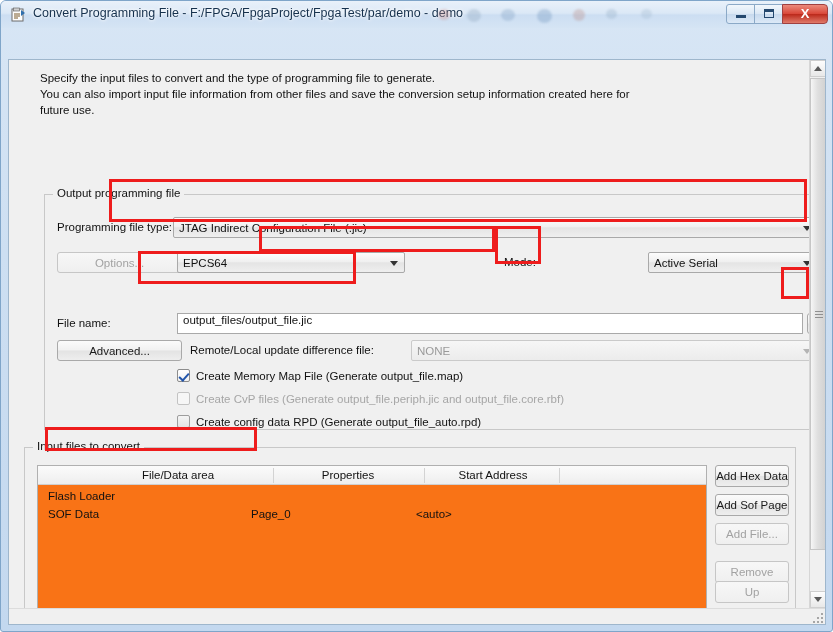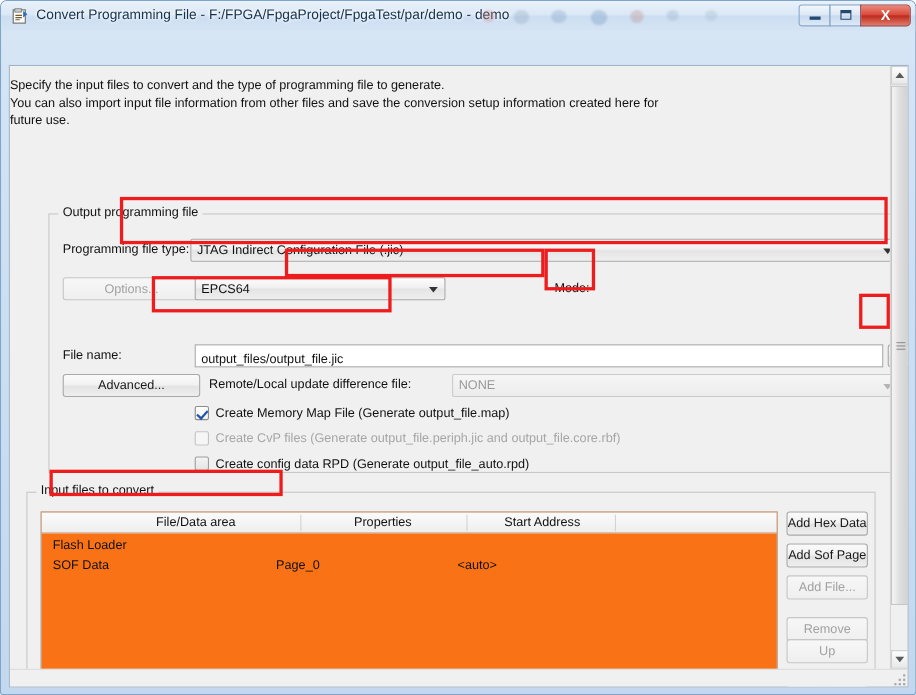--- a/index.html
+++ b/index.html
@@ -151,21 +151,21 @@
   }
   #resize-grip {
     position: absolute; right: 2px; bottom: 1px; width: 12px; height: 12px;
   }
   #resize-grip i {
     position: absolute; width: 2px; height: 2px; background: #a6a6a6;
   }
 
   
   #intro {
-    position: absolute; left: 0; top: 10px;
+    position: absolute; left: 31px; top: 10px;
     width: 700px;
     font-size: 11.5px; color: #111111; line-height: 16px;
   }
 
   
   .group {
     position: absolute;
     border: 1px solid #c8c8c8;
     border-radius: 0;
   }
@@ -232,21 +232,21 @@
   #cb-device   { left: 132px; top: 57px; width: 228px; }
   #cb-mode     { left: 603px; top: 57px; width: 170px; }
   #cb-remote   { left: 366px; top: 145px; width: 407px; }
 
   
   .txtinput {
     position: absolute; height: 21px;
     border: 1px solid #a9a9a9;
     background: #ffffff;
     font-size: 11.5px; color: #111111;
-    display: flex; align-items: flex-end;
+    display: flex; align-items: flex-start;
     padding-left: 5px;
   }
   #in-filename { left: 132px; top: 118px; width: 626px; }
   #btn-browse {
     left: 762px; top: 118px; width: 22px; height: 21px;
     letter-spacing: 1px; font-size: 11px; padding-bottom: 5px;
   }
 
   
   .cbrow { position: absolute; display: flex; align-items: center; }
@@ -382,20 +382,24 @@
 
         <div class="btn disabled" id="btn-options">Options...</div>
 
         <div class="lbl" style="left:145px; top:61px;">Configuration device:</div>
         <div class="combo" id="cb-device">
           <span>EPCS64</span>
           <i class="arrow"></i>
         </div>
 
         <div class="lbl" style="left:459px; top:61px;">Mode:</div>
+        <div class="combo" id="cb-mode">
+          <span>Active Serial</span>
+          <i class="arrow"></i>
+        </div>
 
         <div class="lbl" style="left:12px; top:122px;">File name:</div>
         <div class="txtinput" id="in-filename">
           <span>output_files/output_file.jic</span>
         </div>
         <div class="btn" id="btn-browse">...</div>
 
         <div class="btn" id="btn-advanced">Advanced...</div>
 
         <div class="lbl" style="left:145px; top:149px;">Remote/Local update difference file:</div>

